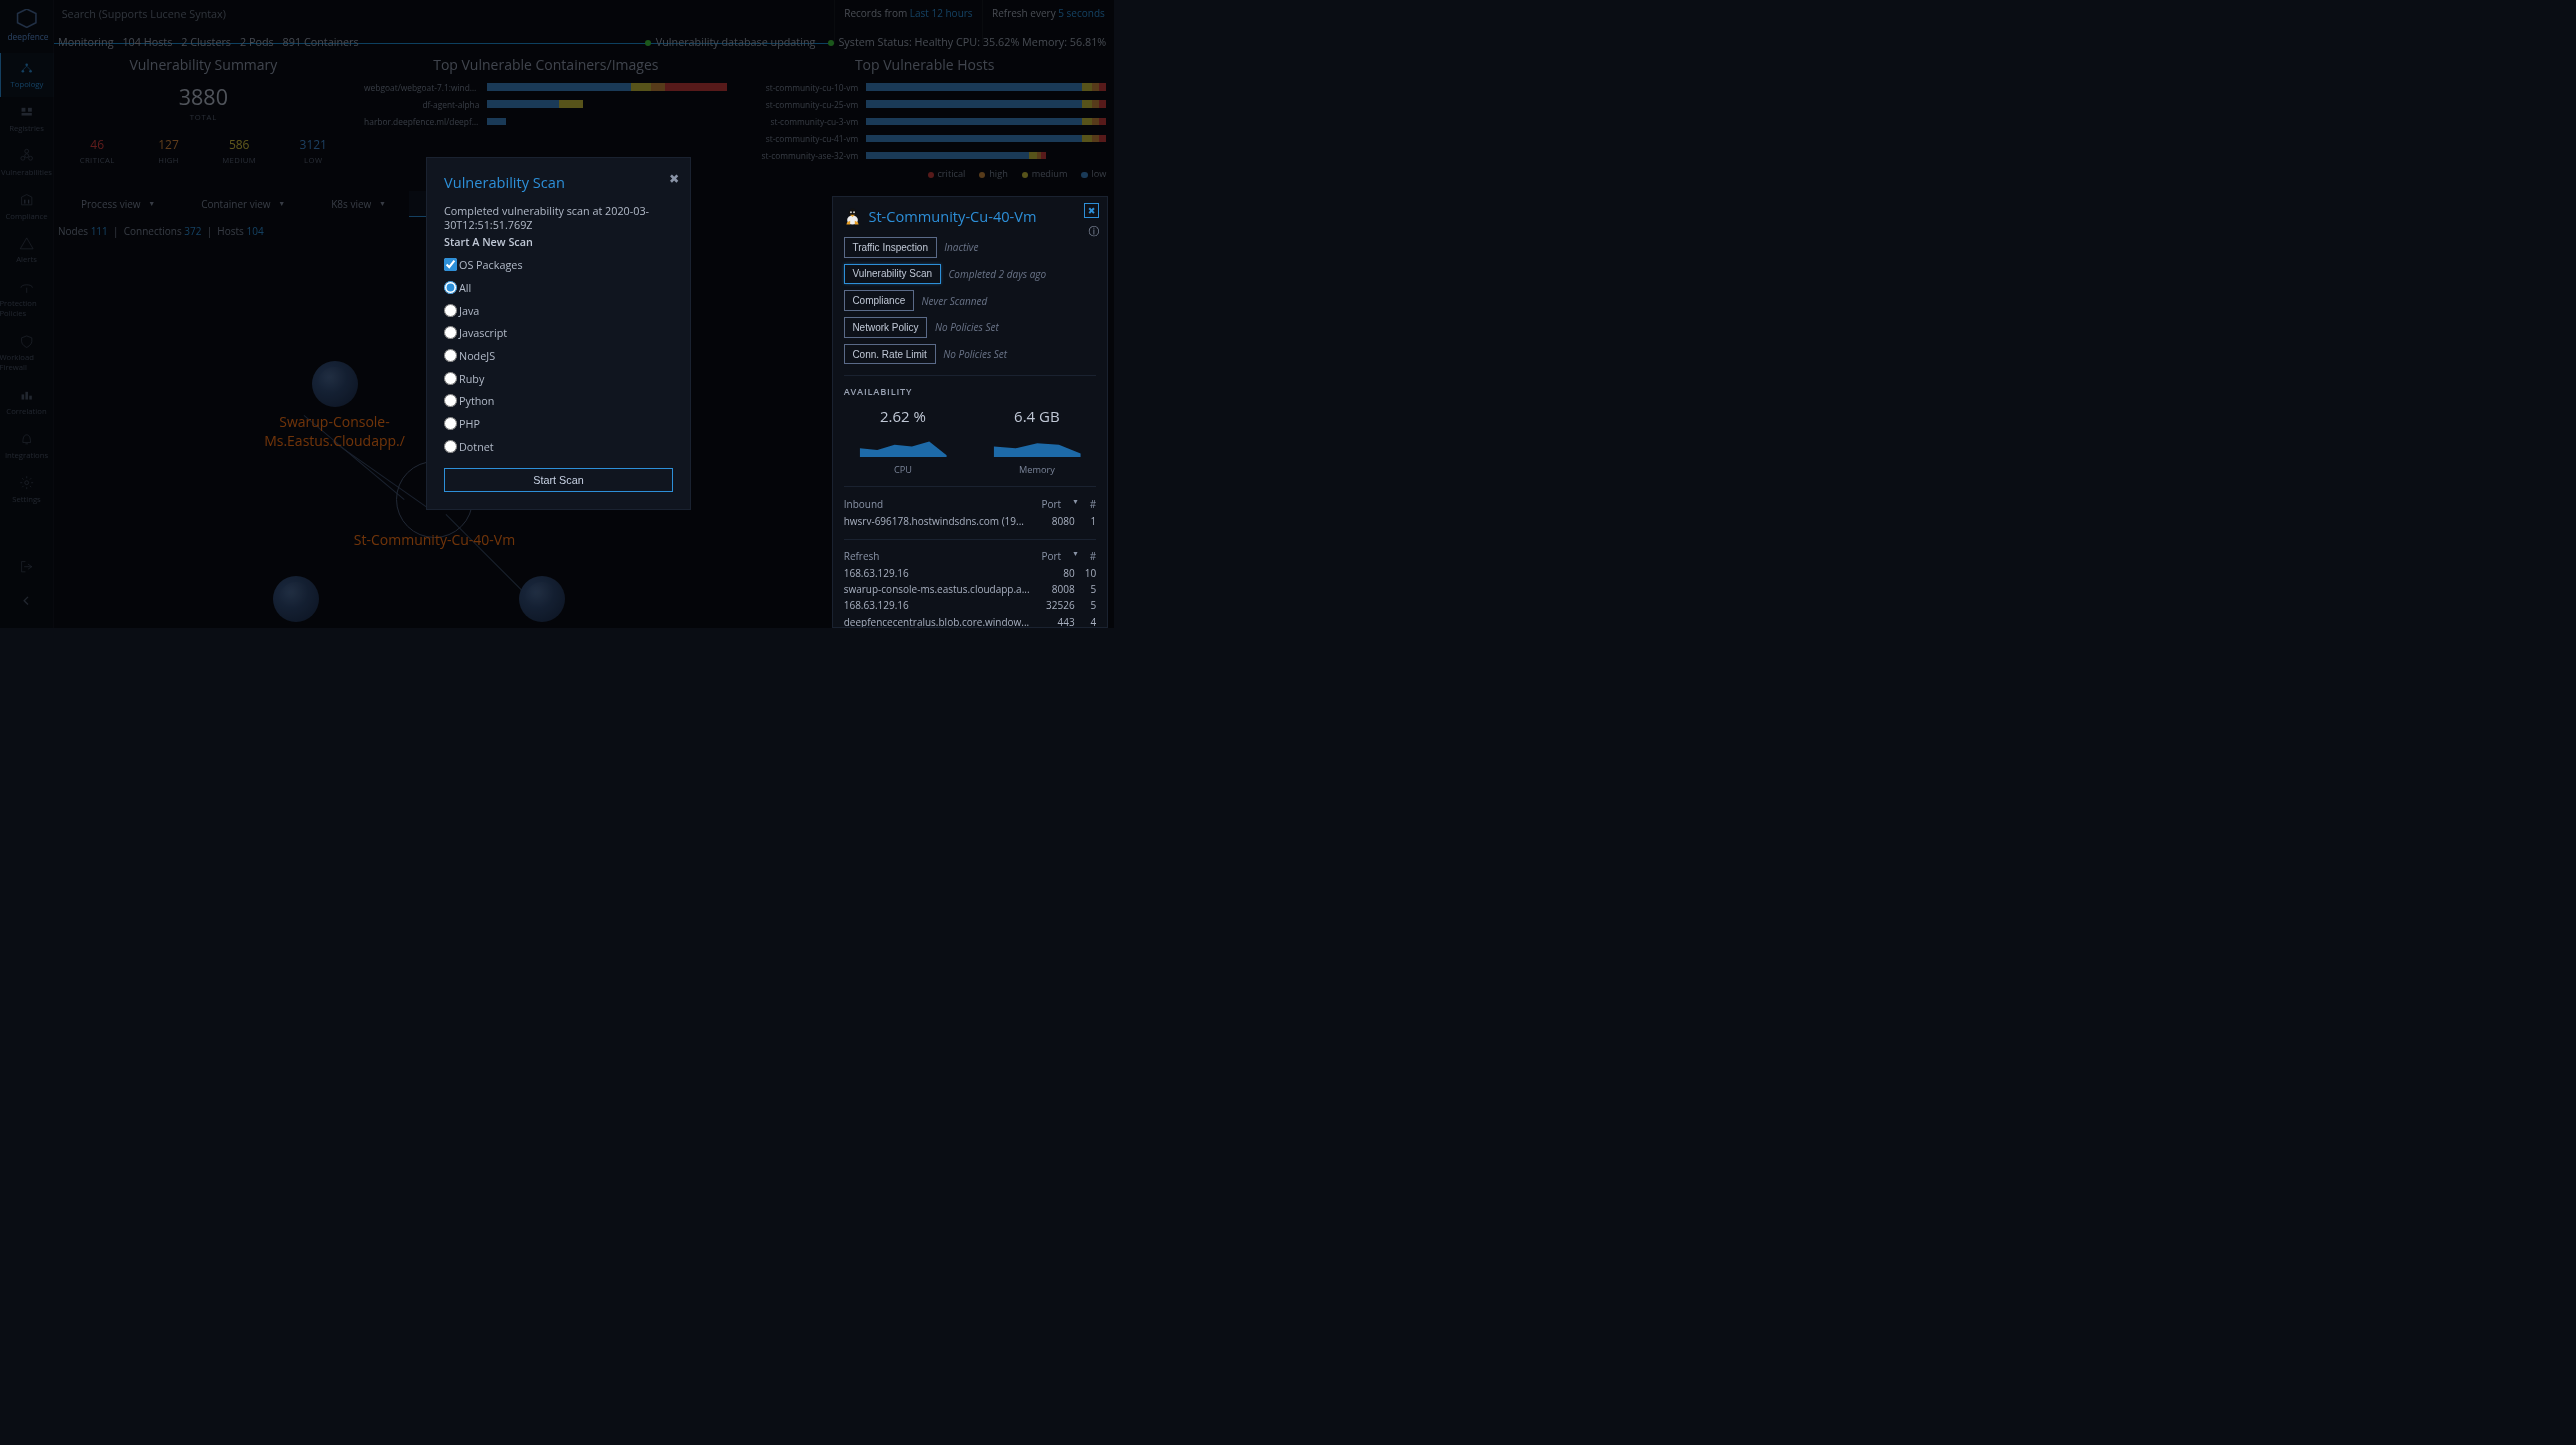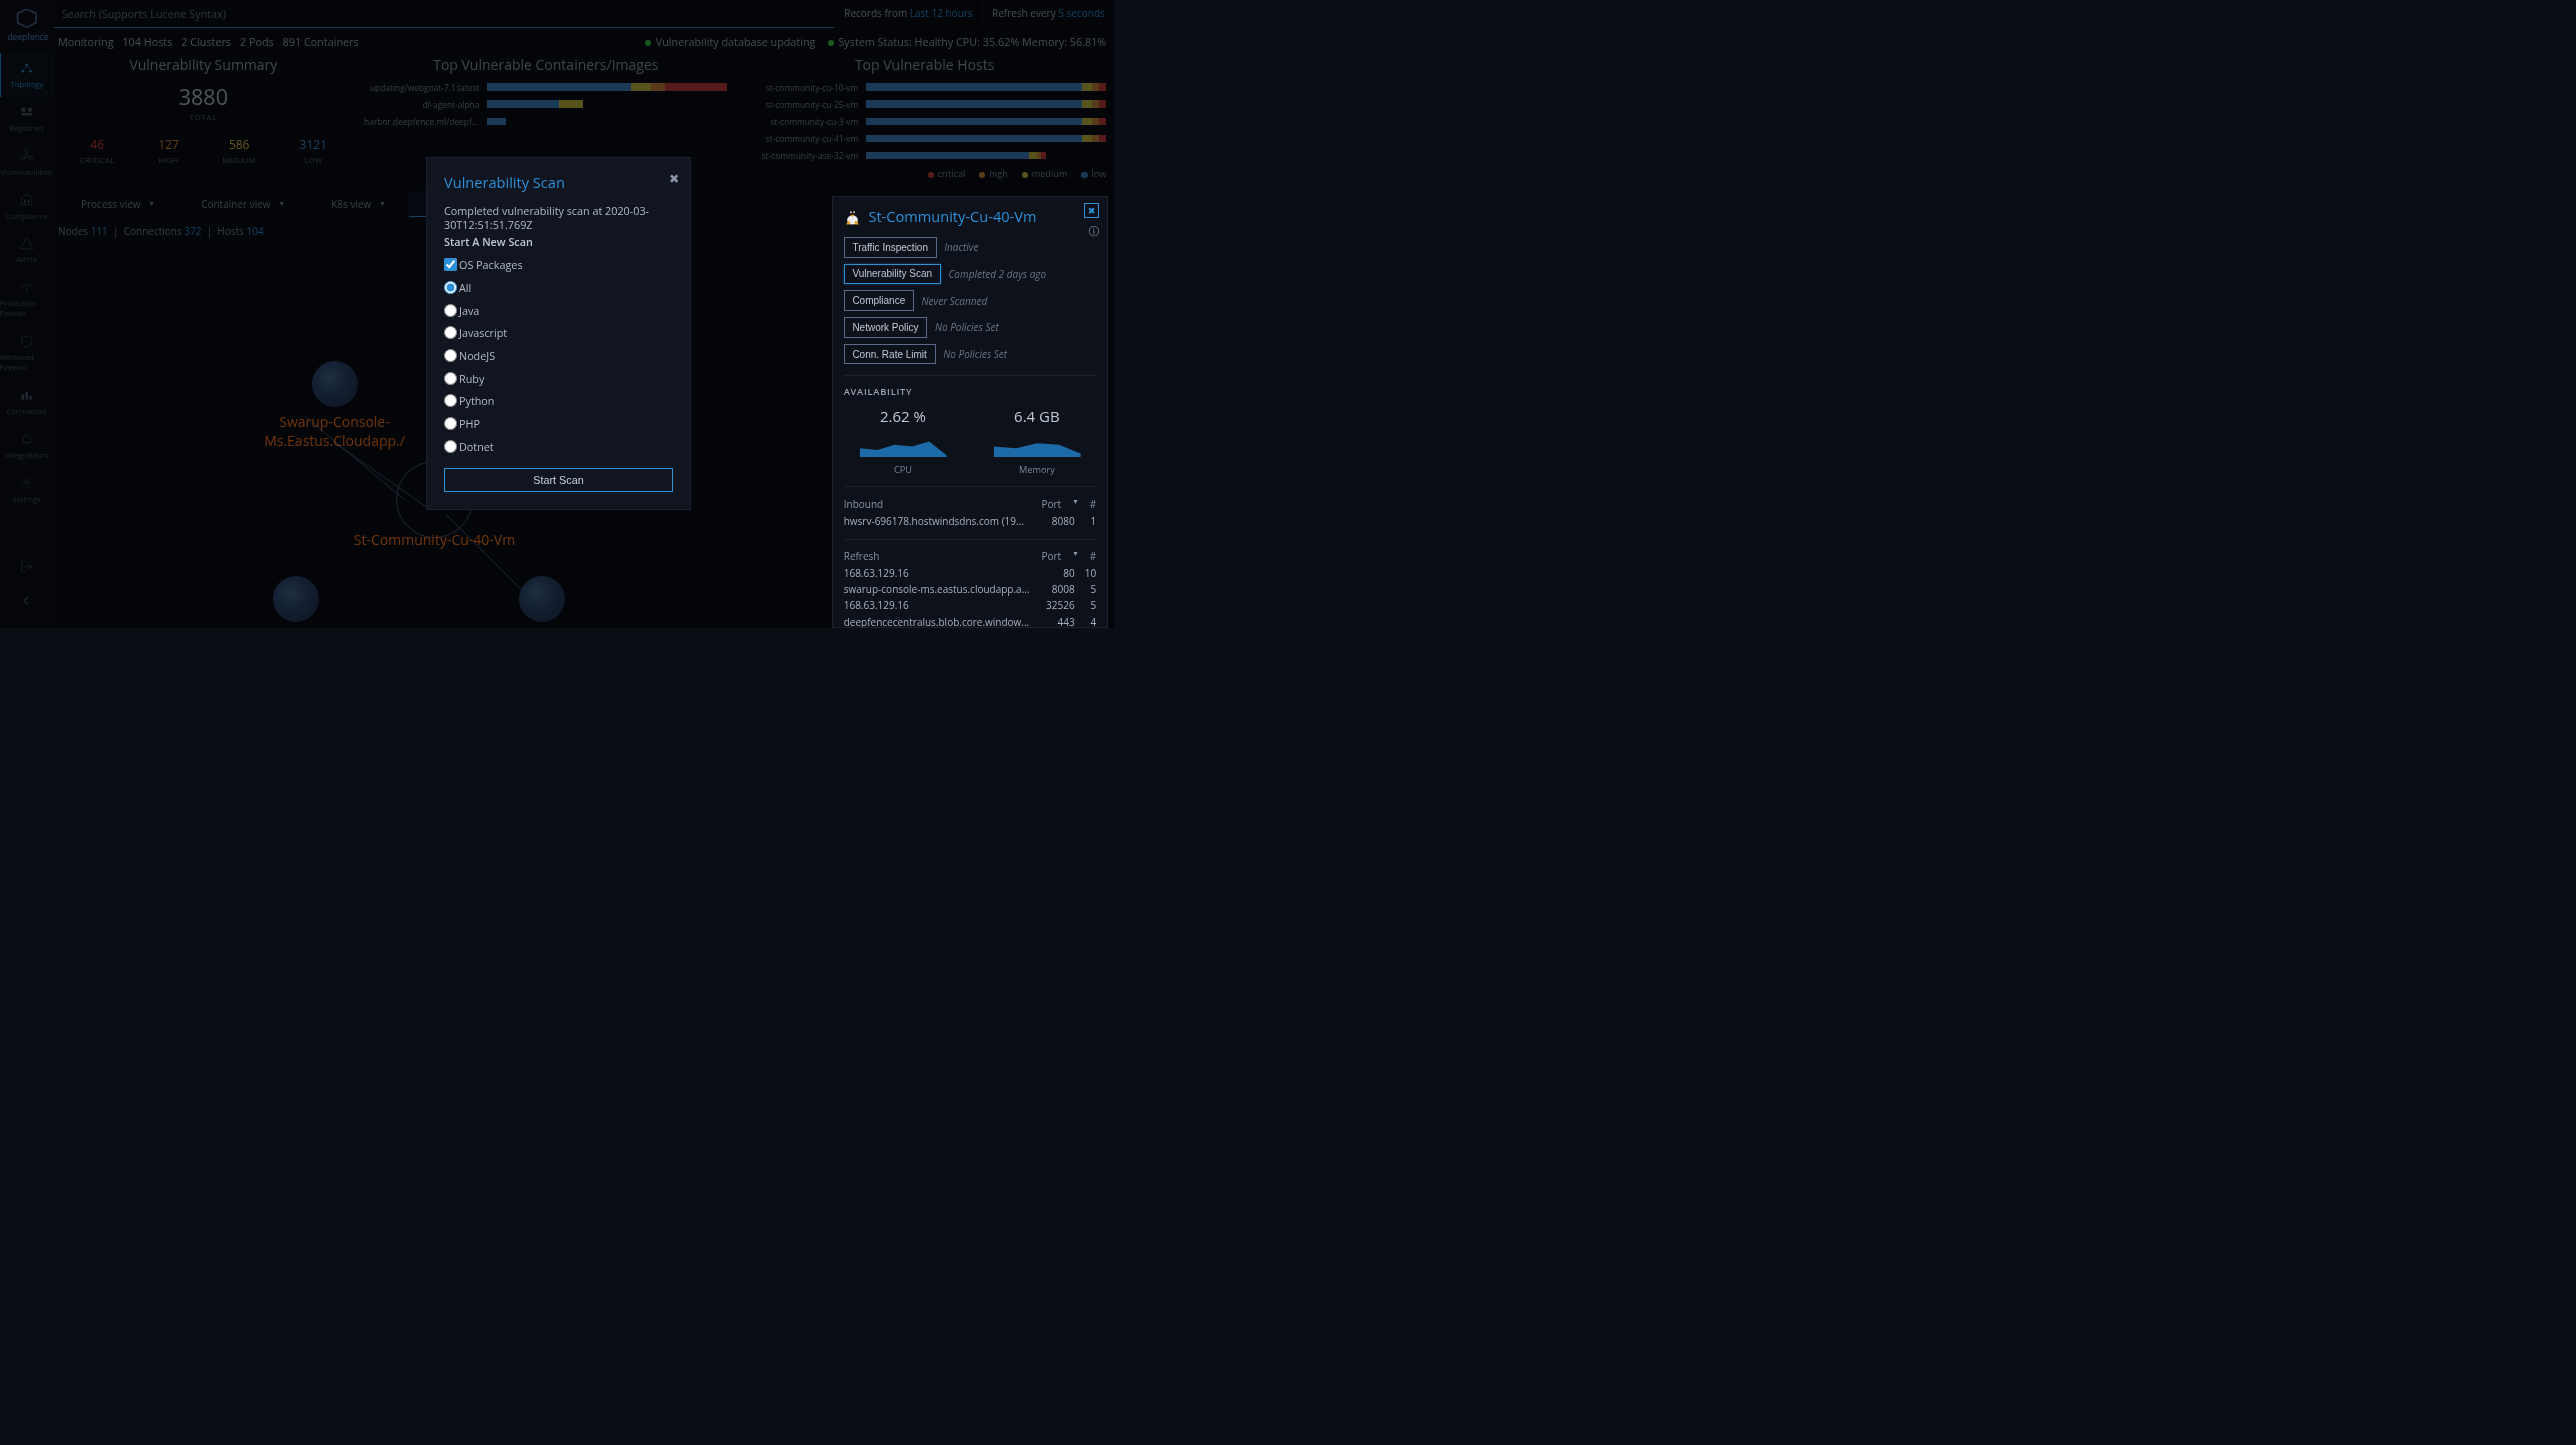--- a/index.html
+++ b/index.html
@@ -32,21 +32,21 @@
   .logo svg { margin-bottom: 1.5px; }
   .nav-item {
     width: 54px; display: flex; flex-direction: column; align-items: center;
     padding: 7.7px 0; font-size: 7.7px; color: #4a5568; cursor: pointer;
   }
   .nav-item.active { color: #2d8fd8; border-left: 1.5px solid #2d8fd8; background: rgba(45,143,216,0.05); }
   .nav-icon { width: 15.4px; height: 15.4px; fill: currentColor; margin-bottom: 3.1px; }
   .sidebar-bottom { margin-top: auto; margin-bottom: 9.2px; }
 
   
-  .topbar { position: absolute; left: 54px; right: 0; top: 0; height: 28px; display: flex; z-index: 1; }
+  .topbar { position: absolute; left: 54px; right: 0; top: 0; height: 44px; display: flex; z-index: 1; }
   .search { flex: 1; padding: 6.1px 7.7px; color: #6a7485; border-bottom: 0.8px solid #1d8ed6; background: transparent; }
   .tb-chip { padding: 6.1px 9.2px; color: #a0a8b8; font-size: 10px; border-left: 0.8px solid rgba(255,255,255,0.05); }
   .tb-chip .link { color: #2d8fd8; cursor: pointer; }
   .statusbar { position: absolute; left: 58px; right: 7.7px; top: 31px; height: 21.5px; display: flex; align-items: center; color: #9aa3b4; font-size: 10.8px; z-index: 1; }
   .status-left span { margin-right: 6.1px; }
   .status-right { margin-left: auto; display: flex; gap: 12.3px; align-items: center; }
   .dot { width: 6.1px; height: 6.1px; border-radius: 50%; background: #3cc23c; display: inline-block; margin-right: 4.6px; }
 
   
   .dash { position: absolute; left: 58px; right: 7.7px; top: 55px; z-index: 1; color: #8a94a7; }
@@ -287,21 +287,21 @@
           </div>
         <div class="sev low">
             <div class="sev-val">3121</div>
             <div class="sev-lbl">LOW</div>
           </div>
       </div>
     </div>
     <div class="panel">
       <h3>Top Vulnerable Containers/Images</h3>
       <div class="bar-row">
-          <div class="bar-lbl">updating/webgoat-7.1:latest</div>
+          <div class="bar-lbl">webgoat/webgoat-7.1:window</div>
           <div class="bar-track">
             <div class="seg low" style="width:60%"></div>
             <div class="seg med" style="width:8%"></div>
             <div class="seg high" style="width:6%"></div>
             <div class="seg crit" style="width:26%"></div>
           </div>
         </div>
       <div class="bar-row">
           <div class="bar-lbl">df-agent-alpha</div>
           <div class="bar-track">

